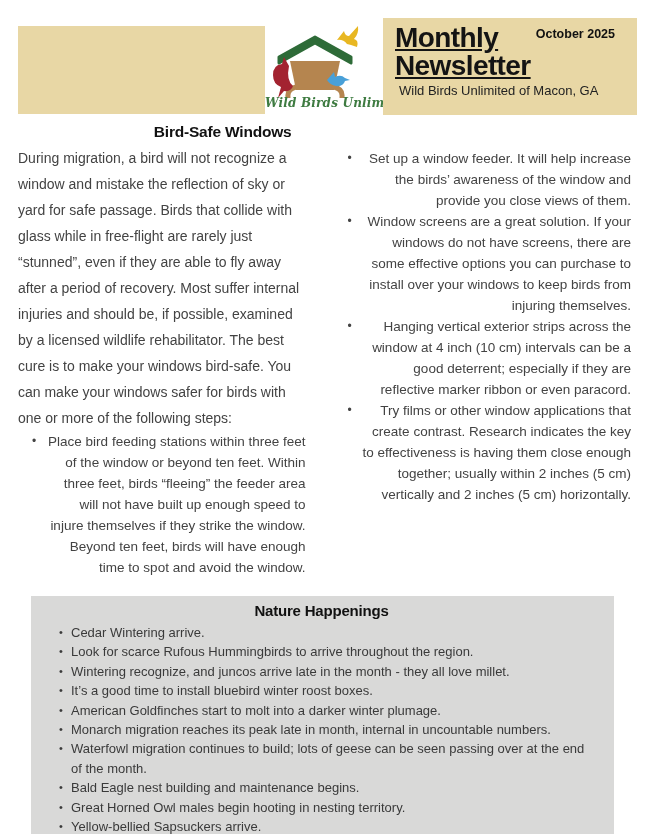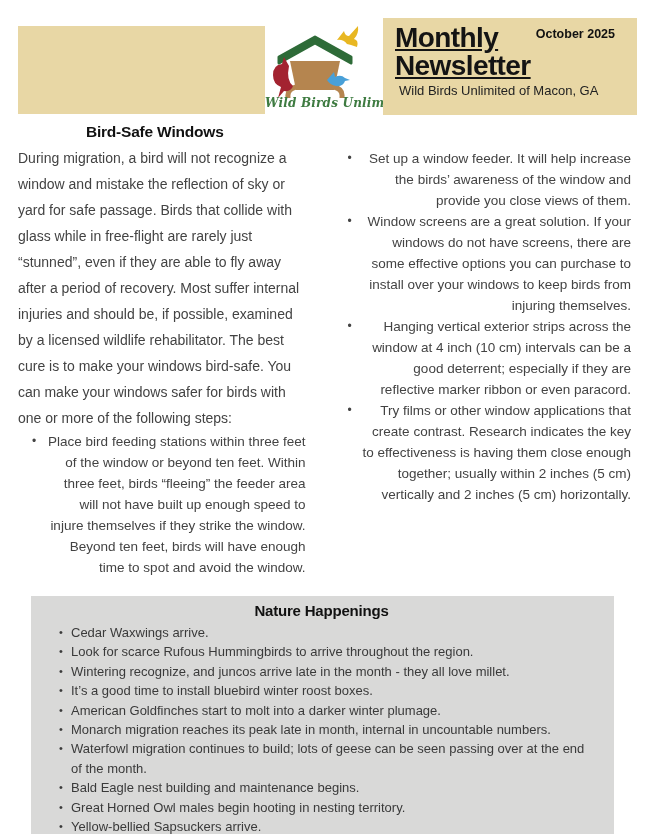--- a/index.html
+++ b/index.html
@@ -30,21 +30,21 @@
   .title-block{position:relative;width:254px;height:97px;background:var(--tan);
     padding:5px 10px 0 8px;}
   .issue-date{position:absolute;top:9px;right:22px;font-size:12.5px;font-weight:bold;color:#111;}
   .nl-title{font-size:28px;line-height:28px;font-weight:bold;color:#141414;
     letter-spacing:-0.6px;margin:1px 0 0 4px;text-decoration:underline;}
   .store-name{font-size:13px;color:#222;margin:3px 0 0 8px;}
 
   
   .columns{display:flex;gap:38px;padding:8px 14px 0 18px;}
   .col{flex:1 1 0;}
-  .article-heading{font-size:15.5px;font-weight:bold;color:#111;text-align:center;
+  .article-heading{font-size:15.5px;font-weight:bold;color:#111;text-align:right;
     margin:0 14px 4px 0;letter-spacing:-0.2px;}
   .col p{font-size:14px;line-height:26px;color:var(--body-ink);}
   .blist{list-style:none;font-size:13.5px;line-height:21px;color:var(--body-ink);
     padding-left:14px;text-align:right;}
   .blist li{position:relative;padding-left:11px;}
   .blist li::before{content:"\2022";position:absolute;left:0;top:0;font-size:12px;}
   .right-col .blist{margin-top:25px;padding-left:4px;}
   .right-col .blist li{padding-left:12px;}
 
   
@@ -110,21 +110,21 @@
           <li>Hanging vertical exterior strips across the window at 4 inch (10 cm) intervals can be a good deterrent; especially if they are reflective marker ribbon or even paracord.</li>
           <li>Try films or other window applications that create contrast. Research indicates the key to effectiveness is having them close enough together; usually within 2 inches (5 cm) vertically and 2 inches (5 cm) horizontally.</li>
         </ul>
     </section>
   </main>
 
   <section class="nature">
     <h2 class="nature-heading">Nature Happenings</h2>
     <ul class="nlist">
 
-    <li>Cedar Waxwings arrive.</li>
+    <li>Cedar Wintering arrive.</li>
         <li>Look for scarce Rufous Hummingbirds to arrive throughout the region.</li>
         <li>Wintering recognize, and juncos arrive late in the month - they all love millet.</li>
         <li>It’s a good time to install bluebird winter roost boxes.</li>
         <li>American Goldfinches start to molt into a darker winter plumage.</li>
         <li>Monarch migration reaches its peak late in month, internal in uncountable numbers.</li>
         <li>Waterfowl migration continues to build; lots of geese can be seen passing over at the end of the month.</li>
         <li>Bald Eagle nest building and maintenance begins.</li>
         <li>Great Horned Owl males begin hooting in nesting territory.</li>
         <li>Yellow-bellied Sapsuckers arrive.</li>
         <li>Peak fall migration for American Robins.</li>

